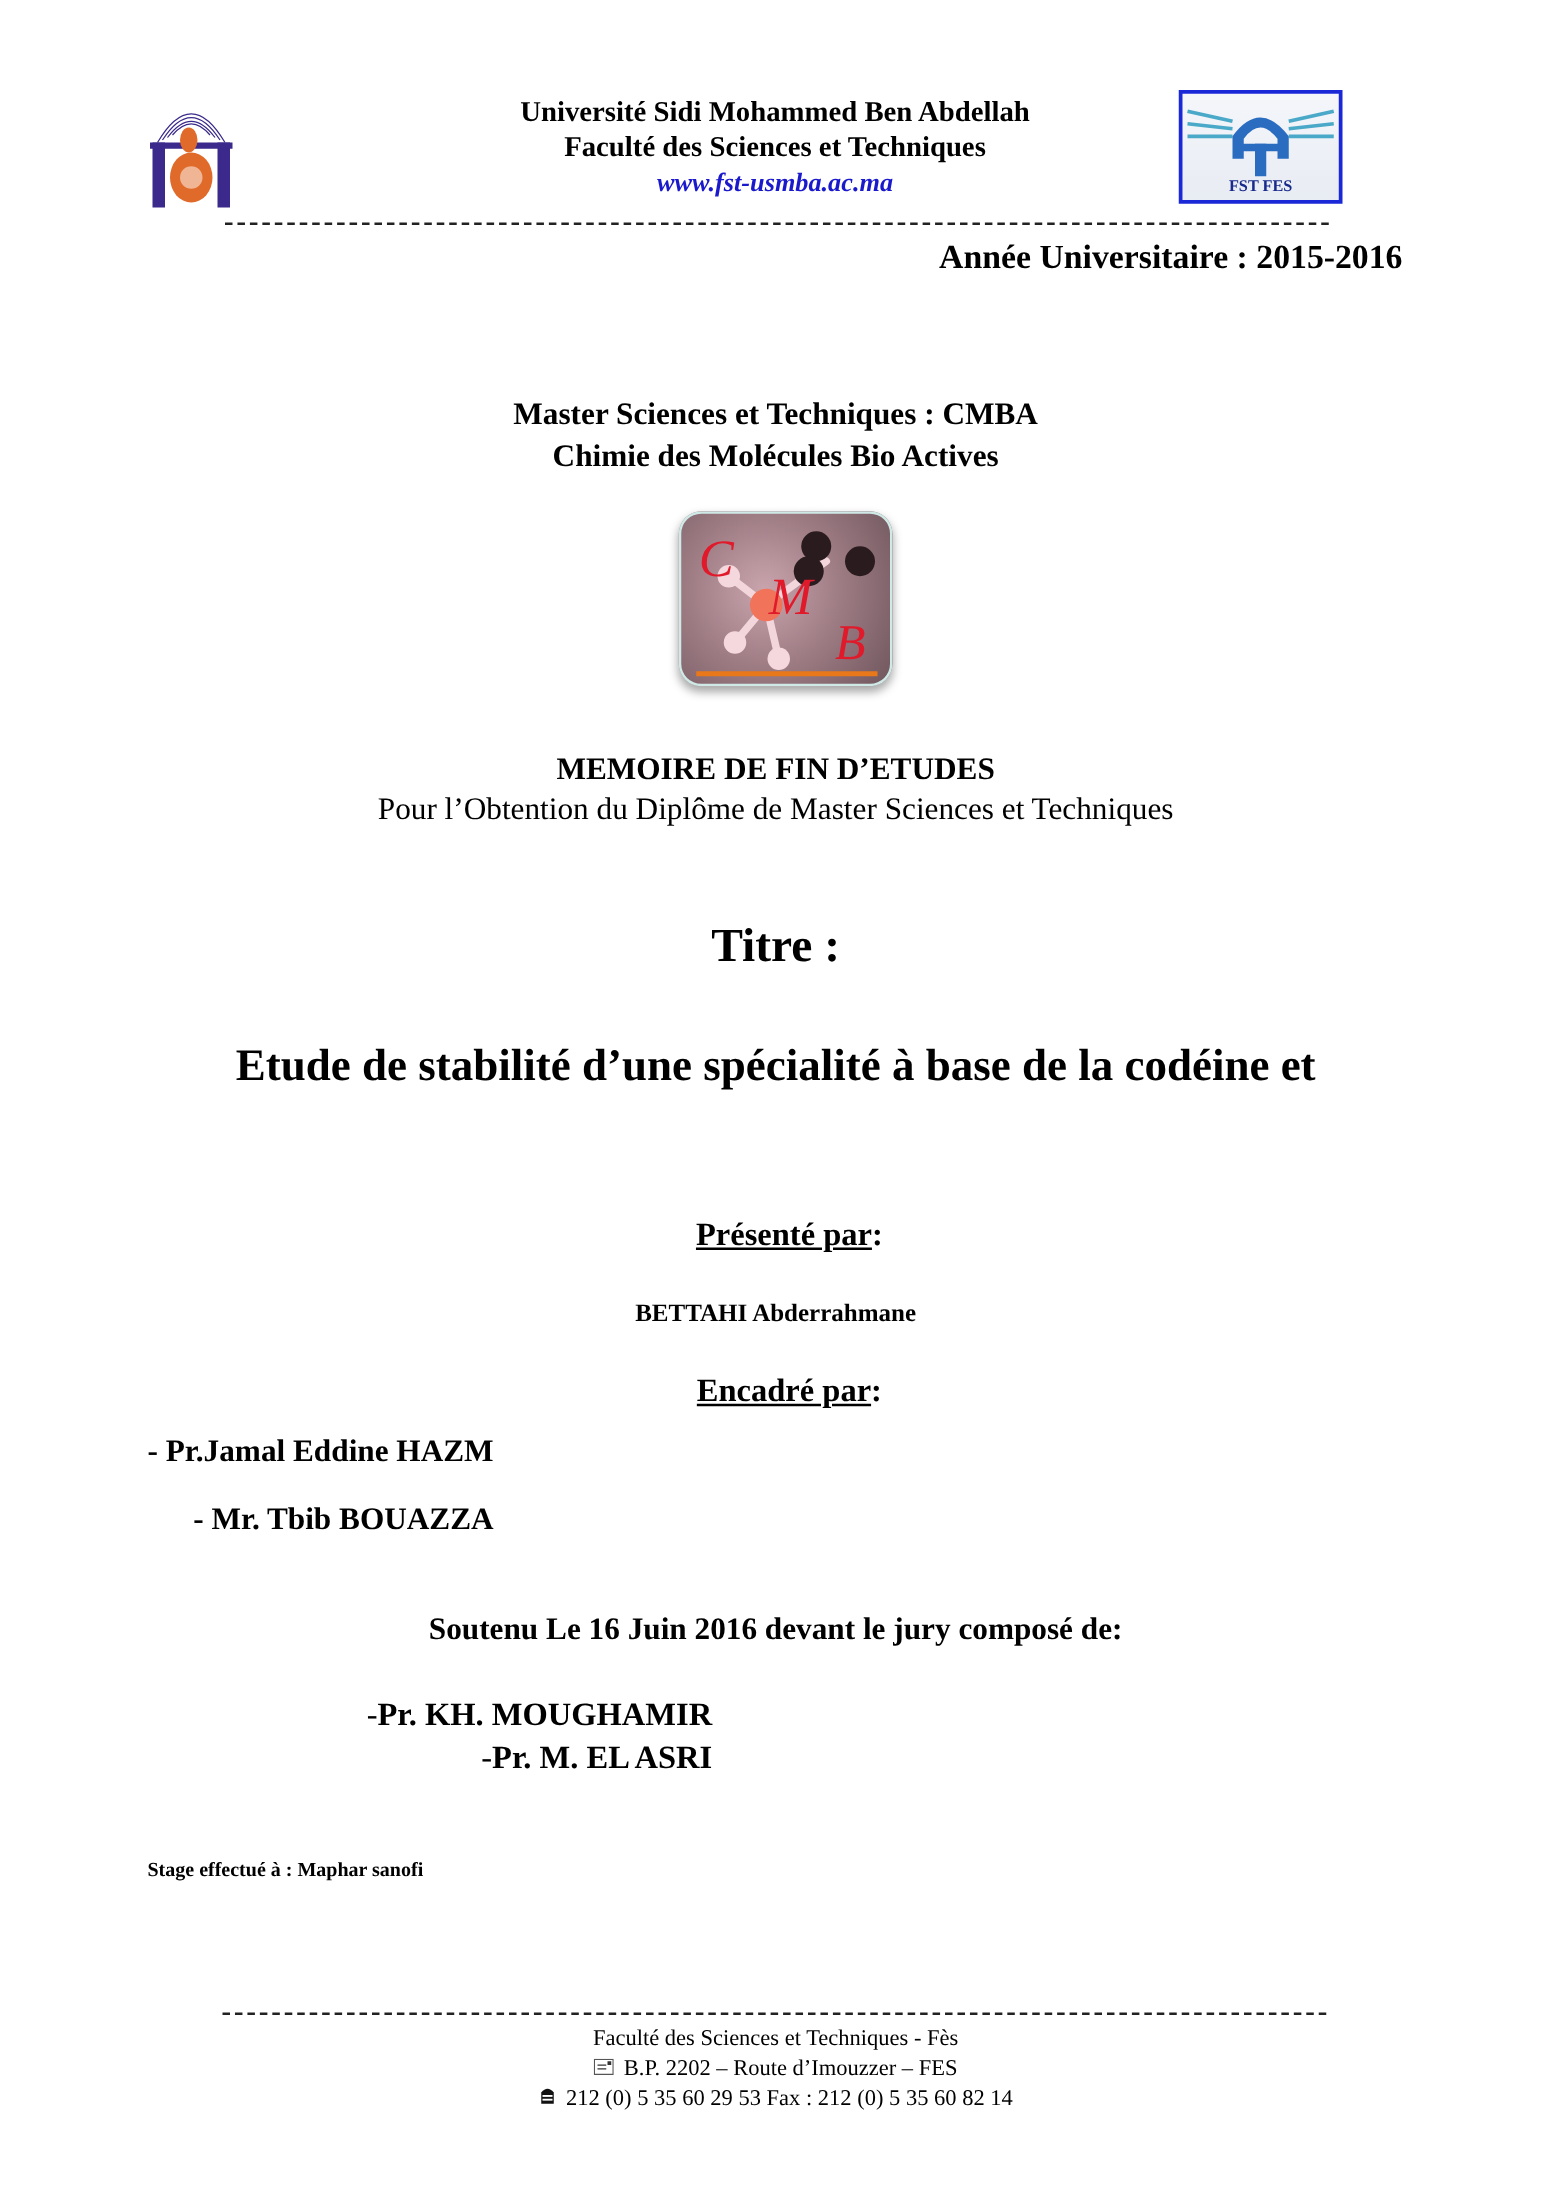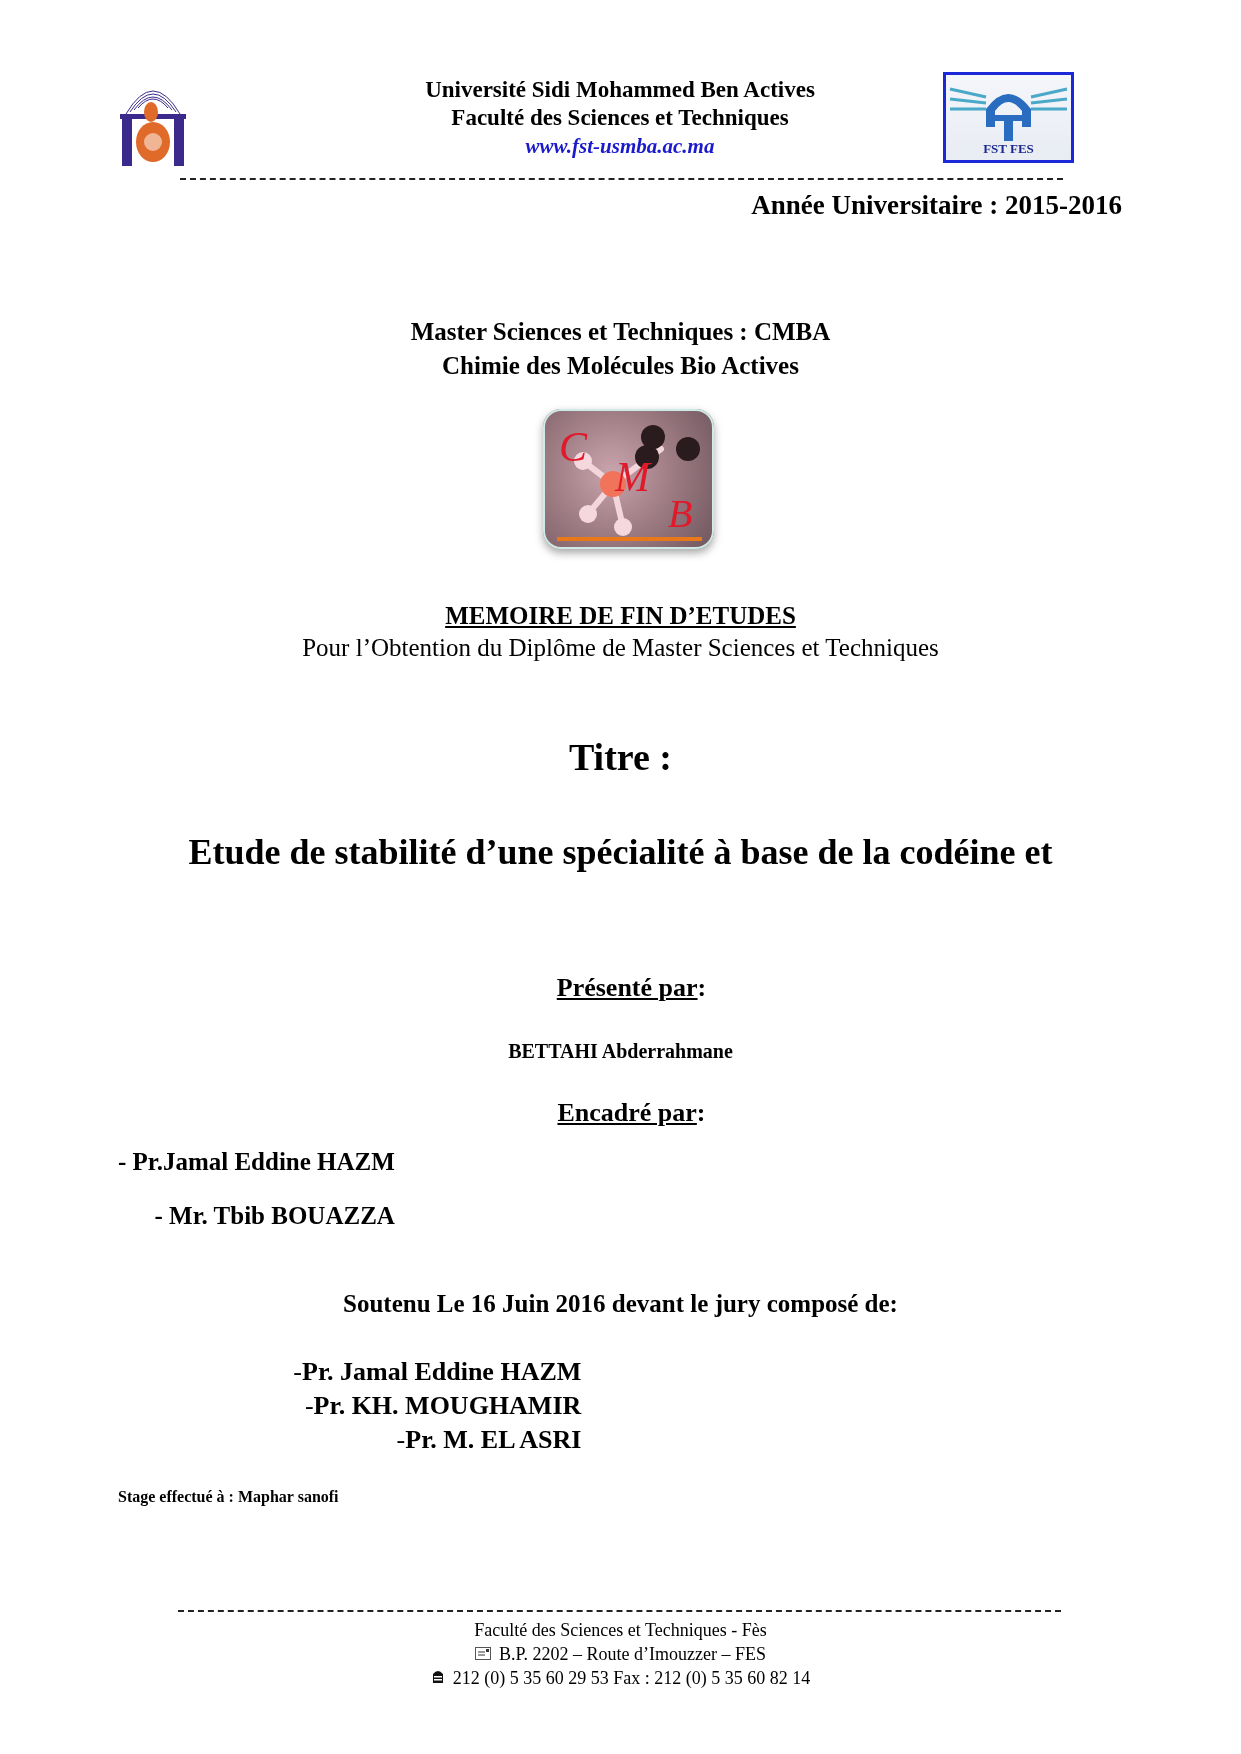--- a/index.html
+++ b/index.html
@@ -20,21 +20,21 @@
     .dash-top { left: 180px; top: 178px; width: 883px; }
     .year { left: 600px; top: 190px; width: 522px; text-align: right; font-size: 27px; font-weight: bold; }
 
     .master { left: 200px; top: 315px; width: 841px; text-align: center; font-weight: bold; font-size: 25px; line-height: 34px; }
 
     .cmb-logo { left: 543px; top: 409px; width: 171px; height: 140px; border-radius: 18px; overflow: hidden;
       background: radial-gradient(circle at 40% 45%, #c9a4ad 0%, #9c7a82 50%, #6e555c 100%);
       box-shadow: 0 4px 8px rgba(0,0,0,0.35), inset 0 0 0 2px #cfe9e6; }
 
     .memoire { left: 150px; top: 600px; width: 941px; text-align: center; }
-    .memoire .t1 { font-size: 25px; font-weight: bold; line-height: 32px; text-decoration: underline; }
+    .memoire .t1 { font-size: 25px; font-weight: bold; line-height: 32px; }
     .memoire .t2 { font-size: 25px; line-height: 32px; }
 
     .titre-label { left: 300px; top: 735px; width: 641px; text-align: center; font-size: 38px; font-weight: bold; }
     .titre { left: 100px; top: 828px; width: 1041px; text-align: center; font-size: 36px; font-weight: bold; line-height: 48px; }
 
     .section-label { left: 300px; width: 641px; text-align: center; font-size: 26px; font-weight: bold; }
     .section-label .u { text-decoration: underline; margin-left: 22px; }
     .presente { top: 973px; }
     .encadre { top: 1098px; }
     .student { left: 300px; top: 1040px; width: 641px; text-align: center; font-size: 20px; font-weight: bold; }
@@ -65,21 +65,21 @@
     <rect x="4" y="40" width="10" height="52" fill="#3b2a8c"></rect>
     <rect x="56" y="40" width="10" height="52" fill="#3b2a8c"></rect>
     <rect x="2" y="40" width="66" height="5" fill="#3b2a8c"></rect>
     <ellipse cx="35" cy="68" rx="17" ry="20" fill="#e06a2a"></ellipse>
     <ellipse cx="33" cy="38" rx="7" ry="10" fill="#e06a2a"></ellipse>
     <circle cx="35" cy="68" r="9" fill="#fff" opacity="0.5"></circle>
   </svg>
 </div>
 
 <div class="abs header-text">
-  <div class="l1">Université Sidi Mohammed Ben Actives</div>
+  <div class="l1">Université Sidi Mohammed Ben Abdellah</div>
   <div class="l2">Faculté des Sciences et Techniques</div>
   <div class="l3">www.fst-usmba.ac.ma</div>
 </div>
 
 <div class="abs fst-logo">
   <svg width="125" height="85" viewBox="0 0 125 85">
     <g stroke="#4aa8c8" stroke-width="3">
       <line x1="4" y1="14" x2="40" y2="22"></line>
       <line x1="4" y1="24" x2="40" y2="28"></line>
       <line x1="4" y1="34" x2="40" y2="34"></line>
@@ -142,21 +142,20 @@
 <div class="abs section-label encadre">
   <span class="u">Encadré par</span><span>:</span>
 </div>
 <div class="abs supervisors">
   <div>- Pr.Jamal Eddine HAZM</div>
   <div>- Mr. Tbib BOUAZZA</div>
 </div>
 
 <div class="abs soutenu">Soutenu Le 16  Juin 2016  devant le jury composé de:</div>
 <div class="abs jury">
-  <div><span class="dash">-</span><span>Pr. Jamal  Eddine HAZM</span></div>
   <div><span class="dash">-</span><span>Pr. KH. MOUGHAMIR</span></div>
   <div><span class="dash">-</span><span>Pr. M. EL ASRI</span></div>
 </div>
 
 <div class="abs stage">Stage effectué à : Maphar sanofi</div>
 
 <div class="abs dash-line dash-bottom"></div>
 <div class="abs footer">
   <div>Faculté des Sciences et Techniques -  Fès</div>
   <div>

